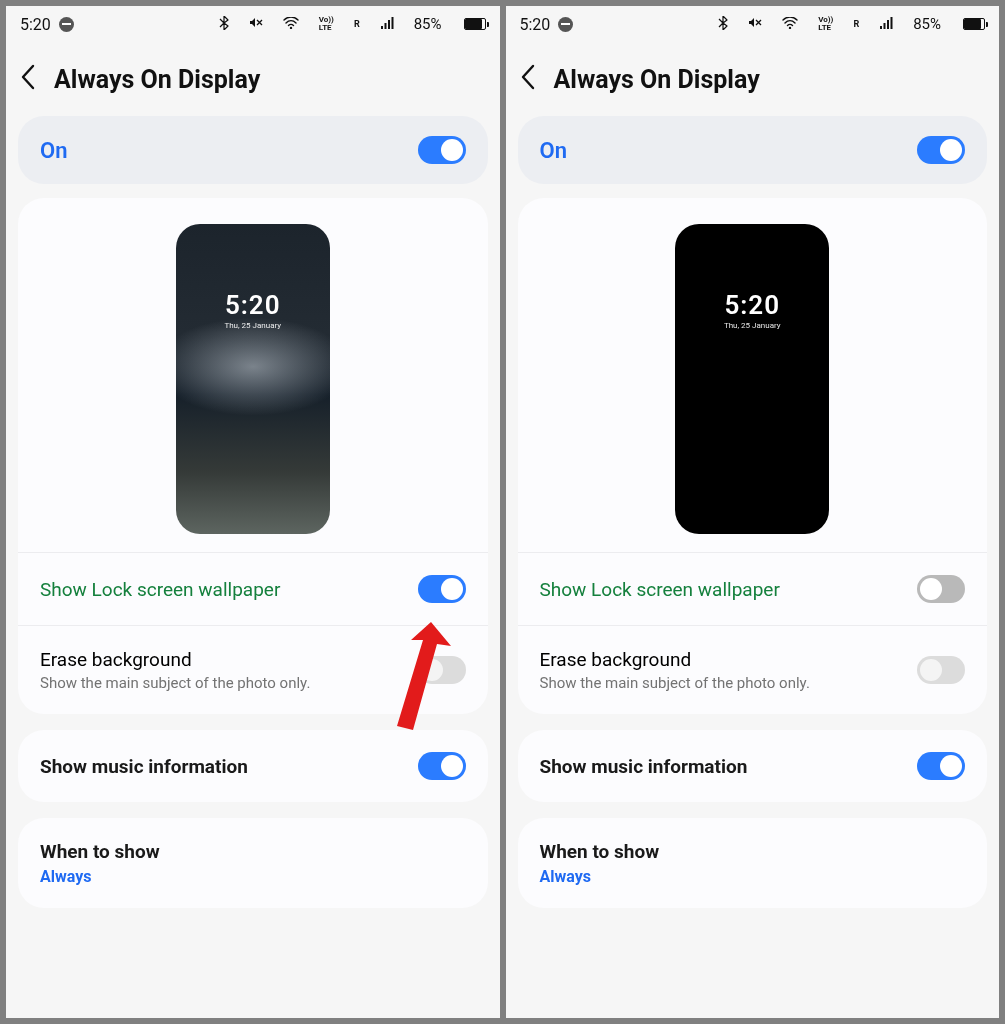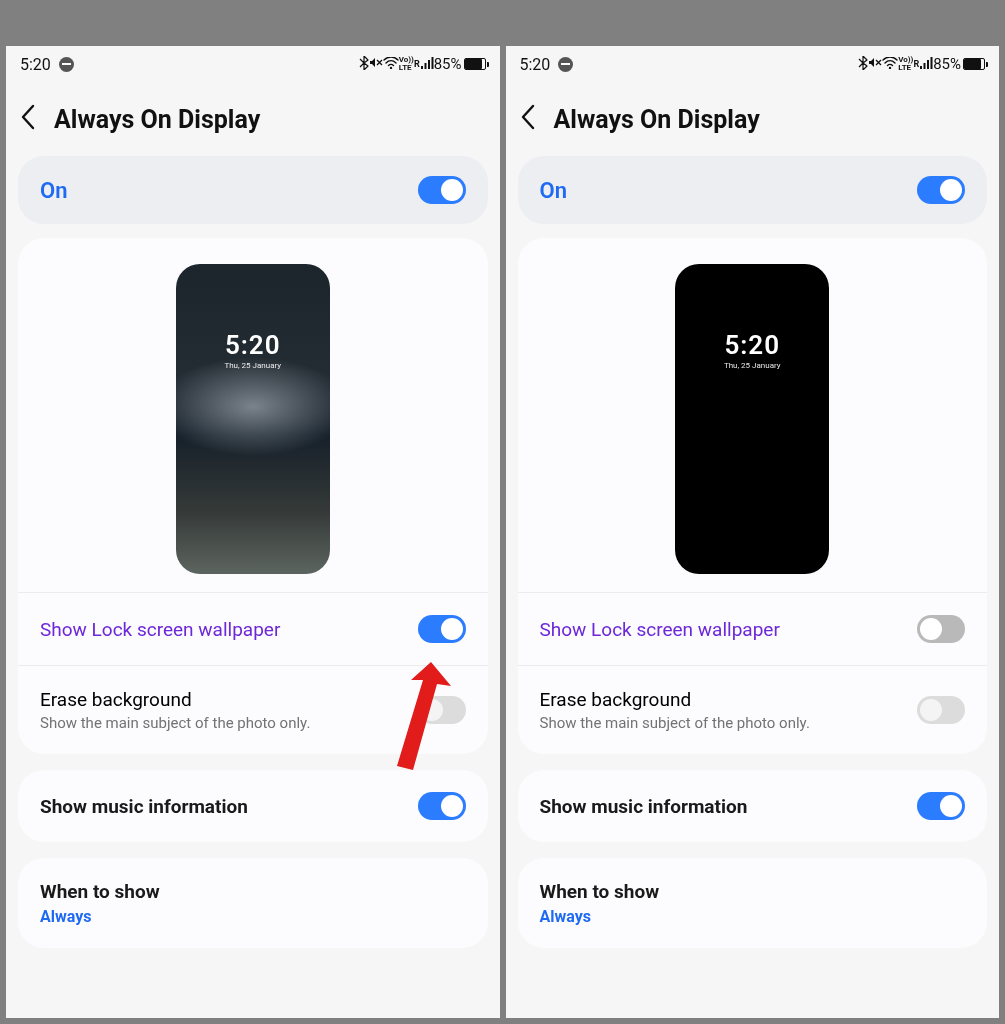--- a/index.html
+++ b/index.html
@@ -11,34 +11,33 @@
     padding: 6px;
     gap: 6px;
   }
   .phone {
     flex: 1;
     background: #f6f6f6;
     display: flex;
     flex-direction: column;
     position: relative;
     overflow: hidden;
-    margin-top: 40px;
   }
   
   .statusbar {
     height: 36px;
     display: flex;
     align-items: center;
     justify-content: space-between;
     padding: 0 14px;
     font-size: 16px;
     color: #111;
   }
   .sb-left { display: flex; align-items: center; gap: 8px; }
-  .sb-right { display: flex; align-items: center; gap: 0; }
+  .sb-right { display: flex; align-items: center; gap: 20px; }
   .sb-right span { font-size: 13px; }
   .dnd-icon {
     width: 15px; height: 15px; border-radius: 50%;
     background: #555; position: relative;
   }
   .dnd-icon::after {
     content: ""; position: absolute; left: 3px; right: 3px; top: 6px;
     height: 2px; background: #fff;
   }
   .ic { display: inline-block; }
@@ -107,21 +106,21 @@
     color: #fff; text-align: center;
   }
   .pv-time .t { font-size: 26px; font-weight: 600; letter-spacing: 1px; }
   .pv-time .d { font-size: 8px; opacity: 0.9; margin-top: 1px; }
   .preview-hr { border: none; border-top: 1px solid #ececef; margin: 0 -22px; }
   
   .row {
     display: flex; align-items: center; justify-content: space-between;
     padding: 22px 0;
   }
-  .row .lbl { font-size: 19px; color: #6d28d9; }
+  .row .lbl { font-size: 19px; color: #15803d; }
   .row .sub { font-size: 15px; color: #737373; margin-top: 3px; }
   .row.dimmed .lbl { color: #000000; }
   .divider { border: none; border-top: 1px solid #ececef; margin: 0 -22px; }
   
   .card-single {
     background: #fcfcfe; border-radius: 26px;
     margin: 16px 12px 0 12px;
     padding: 22px 22px;
     display: flex; align-items: center; justify-content: space-between; font-weight: bold;
   }

